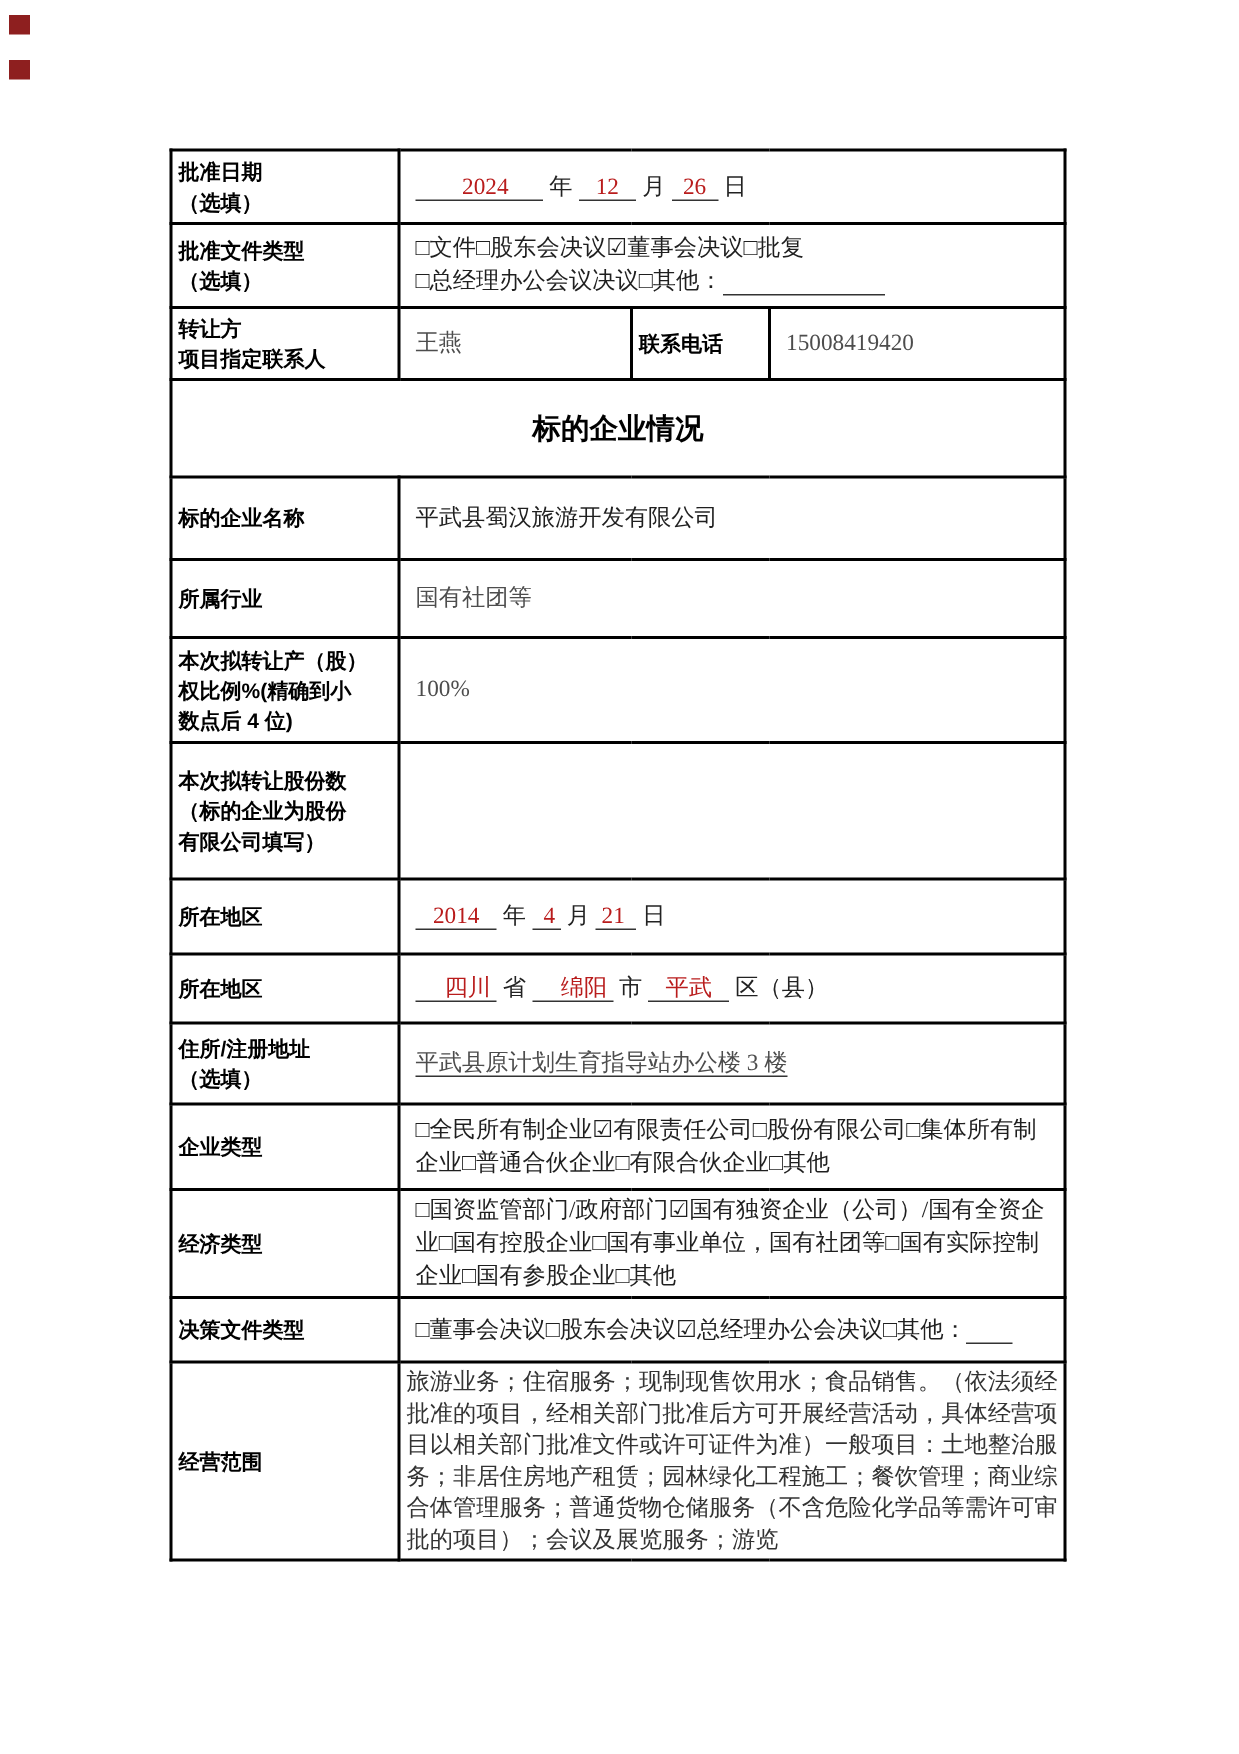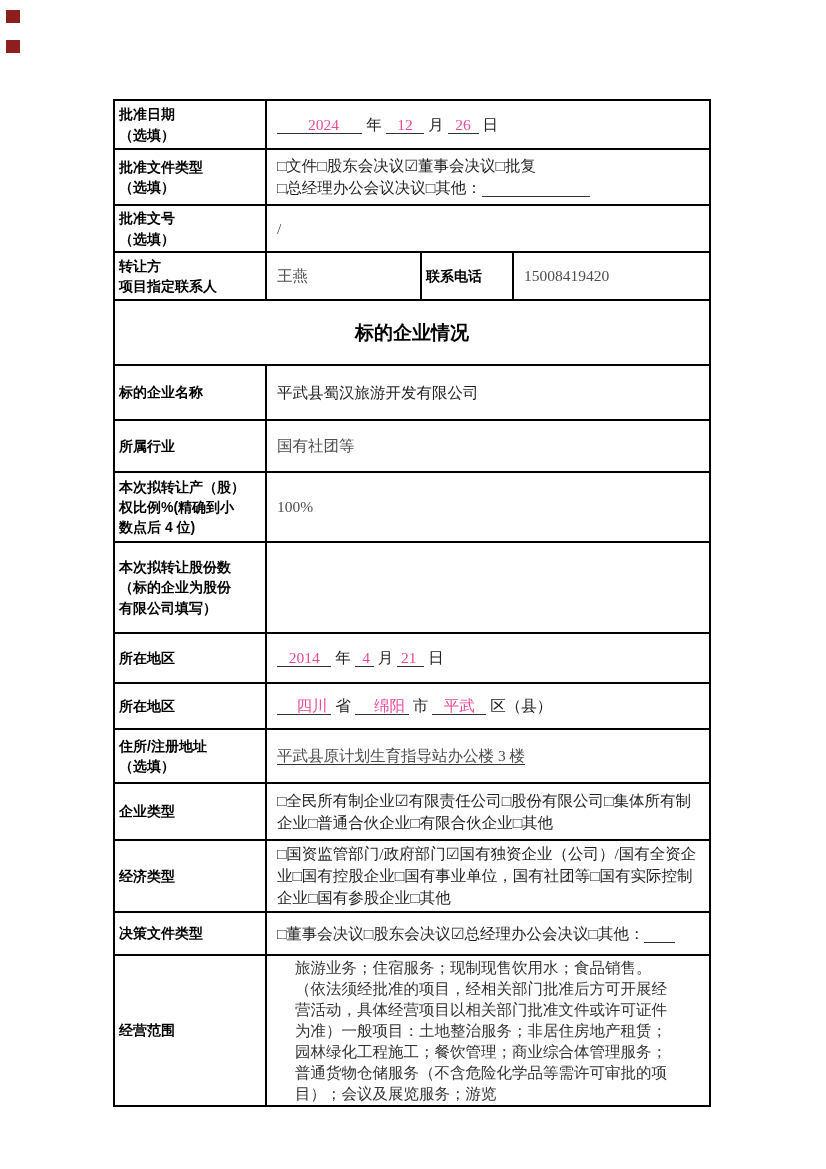--- a/index.html
+++ b/index.html
@@ -47,32 +47,32 @@
     padding: 2px 4px;
   }
   td.val {
     font-size: 15.5px;
     color: #4d4d4d;
     padding: 2px 10px;
     white-space: pre-wrap;
     line-height: 22px;
   }
   td.val.dark { color: #1f1f1f; }
-  td.val.scope { line-height: 21px; padding: 1px 28px; color: #333333; }
+  td.val.scope { line-height: 21px; padding: 1px 4px; color: #333333; }
   td.section {
     text-align: center;
     font-family: "Liberation Sans", "DejaVu Sans", sans-serif;
     font-weight: bold;
     font-size: 19px;
     color: #000000;
   }
   .u { border-bottom: 1px solid #333333; }
   
   td.fill span { color: #222222; }
-  td.fill span.u { color: #ec4899; }
+  td.fill span.u { color: #b91c1c; }
 </style>
 </head>
 <body>
 
 <div class="page">
 
   <div class="mark mark1" style="background-color: rgb(142, 31, 31);"></div>
   <div class="mark mark2" style="background-color: rgb(142, 31, 31);"></div>
 
   <table class="form">
@@ -89,25 +89,20 @@
 （选填）</td>
       <td class="val fill" colspan="3"><span class="u">        2024      </span><span> 年 </span><span class="u">   12   </span><span> 月 </span><span class="u">  26  </span><span> 日</span></td>
     </tr>
 
     <tr style="height:56px">
       <td class="lab">批准文件类型
 （选填）</td>
       <td class="val dark" colspan="3"><span>□文件□股东会决议☑董事会决议□批复</span><br><span>□总经理办公会议决议□其他：</span><span class="u">                            </span></td>
     </tr>
 
-    <tr style="height:47px">
-      <td class="lab">批准文号
-（选填）</td>
-      <td class="val" colspan="3"><span>/</span></td>
-    </tr>
 
     <tr style="height:48px">
       <td class="lab">转让方
 项目指定联系人</td>
       <td class="val">王燕</td>
       <td class="lab">联系电话</td>
       <td class="val">15008419420</td>
     </tr>
 
     <tr style="height:65px">

